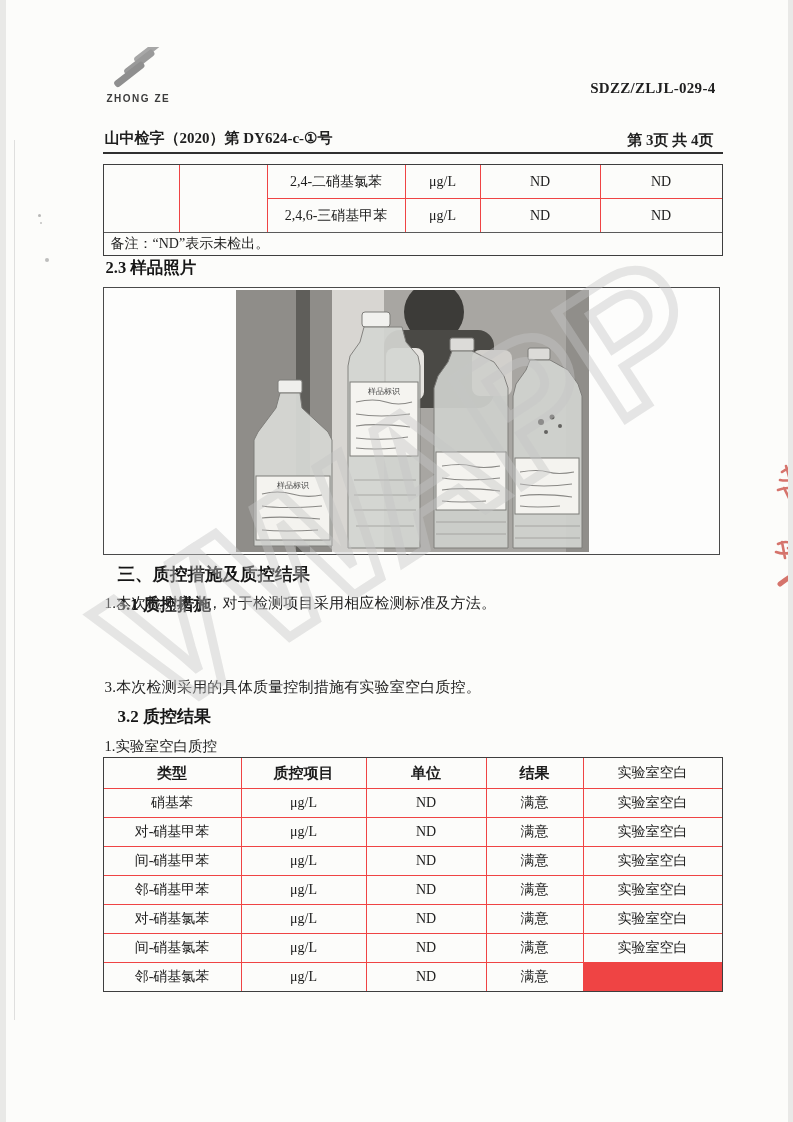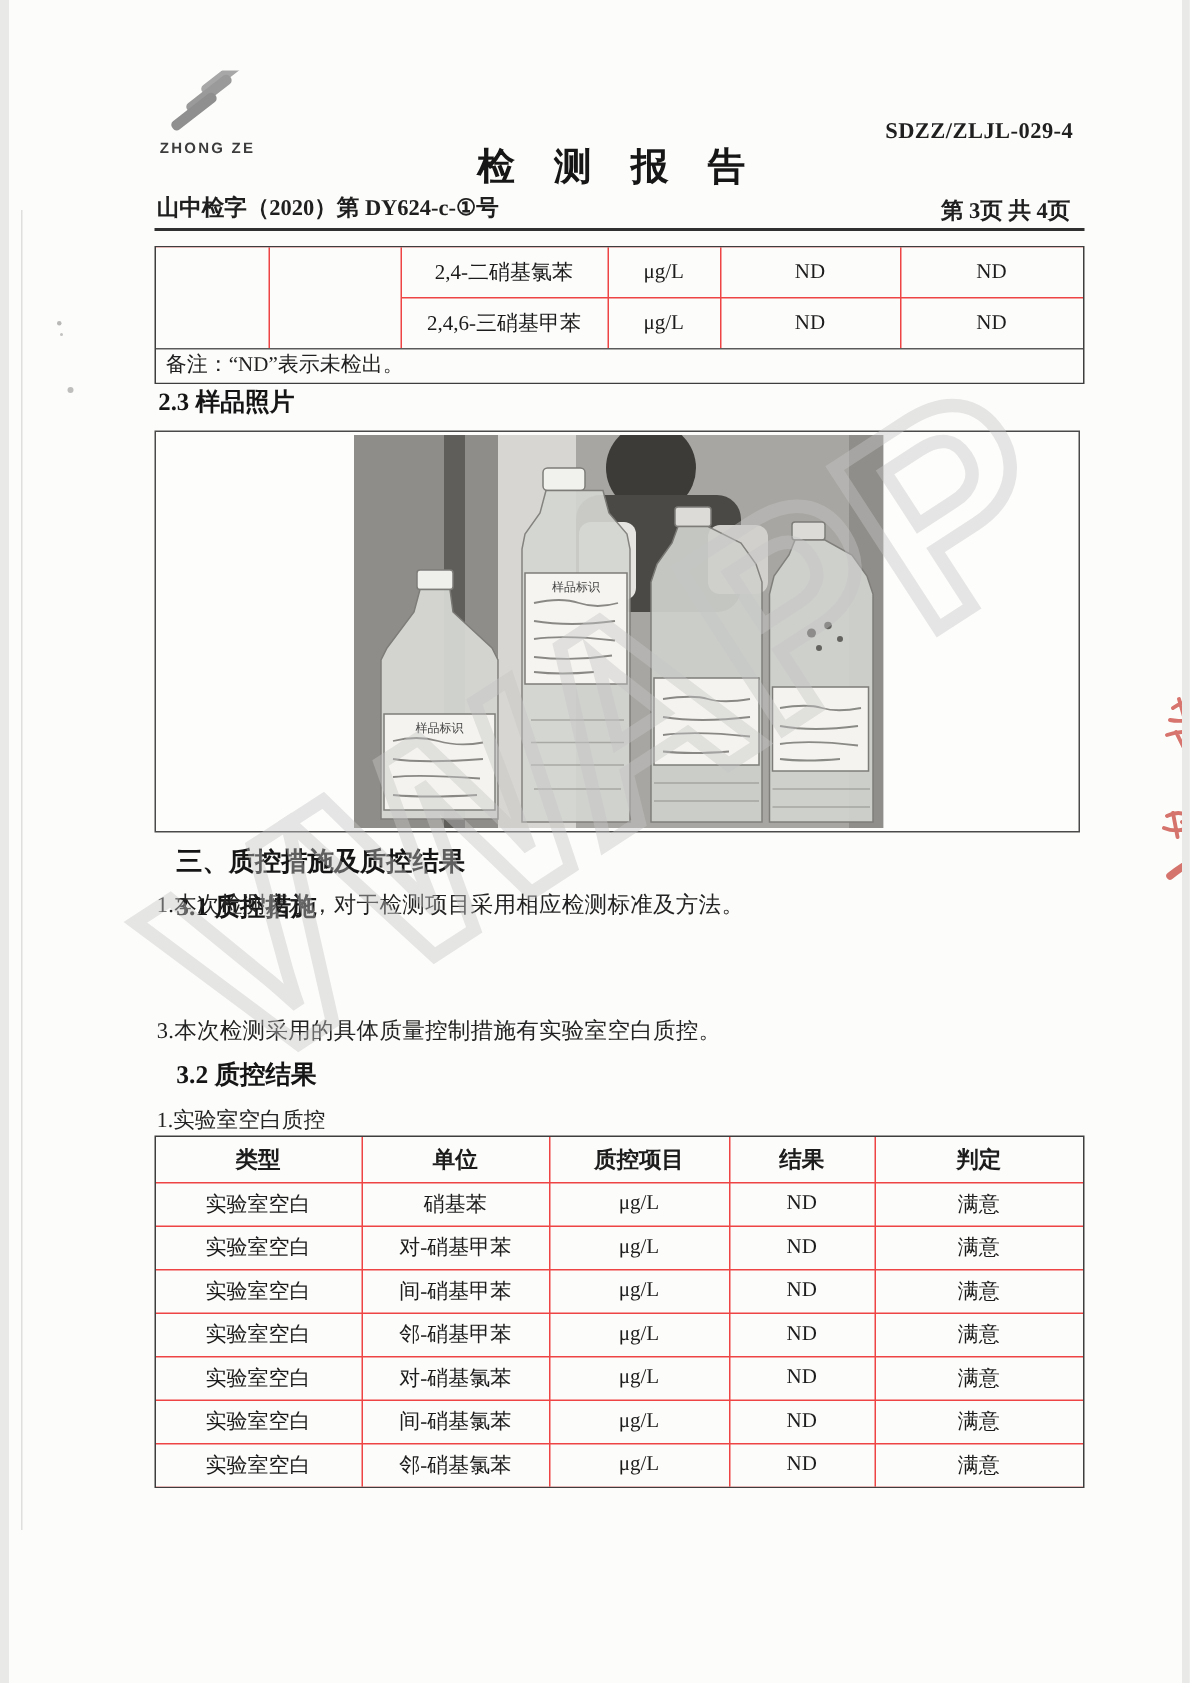--- a/index.html
+++ b/index.html
@@ -68,21 +68,20 @@
         <rect x="24" y="0" width="36" height="7" rx="3" fill="#a7a7a7" transform="rotate(-38 42 3)"></rect>
         <rect x="14" y="12" width="36" height="7" rx="3" fill="#9a9a9a" transform="rotate(-38 32 15)"></rect>
         <rect x="4" y="24" width="36" height="7" rx="3" fill="#8f8f8f" transform="rotate(-38 22 27)"></rect>
       </g>
     </svg>
     <div id="logo-text">ZHONG ZE</div>
   </div>
 
   <div class="abs" id="doc-code" style="left:540px;top:80px;width:170px;">SDZZ/ZLJL-029-4</div>
 
-  <div class="abs" id="report-title" style="left:97px;top:94px;">检 测 报 告</div>
 
   <div class="abs" id="report-no" style="left:99px;top:129px;">山中检字（2020）第 DY624-c-①号</div>
 
   <div class="abs" id="page-info" style="left:540px;top:131px;width:168px;">第 3页  共 4页</div>
 
   <div class="abs" id="header-rule" style="left:97px;top:152px;"></div>
 
   <div class="abs tbl-wrap" style="left:97px;top:164px;width:618px;">
     <div class="grid" id="top-grid">
       <div class="c span2"></div>
@@ -191,24 +190,23 @@
   <div class="abs para" style="left:99px;top:594px;">1.本次检测废水，对于检测项目采用相应检测标准及方法。</div>
   <div class="abs para" style="left:99px;top:678px;">3.本次检测采用的具体质量控制措施有实验室空白质控。</div>
 
   <div class="abs h-mid" style="left:112px;top:705px;">3.2 质控结果</div>
 
   <div class="abs sub-label" style="left:99px;top:737px;">1.实验室空白质控</div>
 
   <div class="abs tbl-wrap" style="left:97px;top:757px;width:618px;">
     <div class="grid" id="qc-grid">
       <div class="c hdr">类型</div>
+      <div class="c hdr">质控项目</div>
       <div class="c hdr">单位</div>
-      <div class="c hdr">质控项目</div>
       <div class="c hdr">结果</div>
-      <div class="c hdr">判定</div>
 
       <div class="c">实验室空白</div>
       <div class="c">硝基苯</div>
       <div class="c">μg/L</div>
       <div class="c">ND</div>
       <div class="c">满意</div>
 
       <div class="c">实验室空白</div>
       <div class="c">对-硝基甲苯</div>
       <div class="c">μg/L</div>

